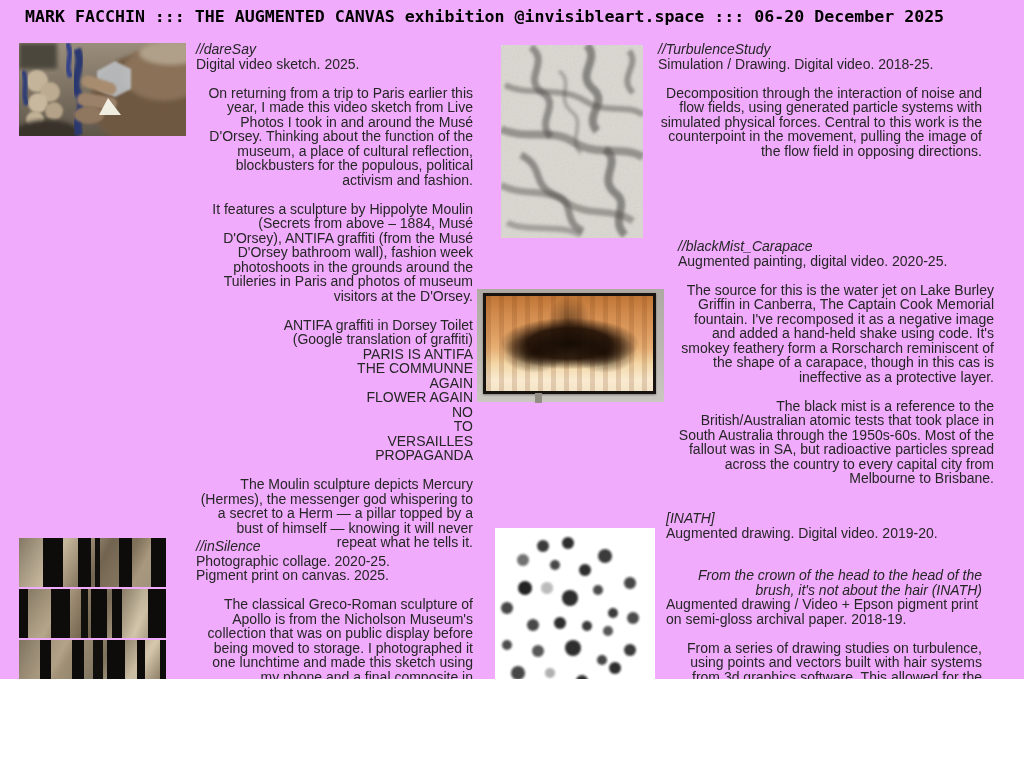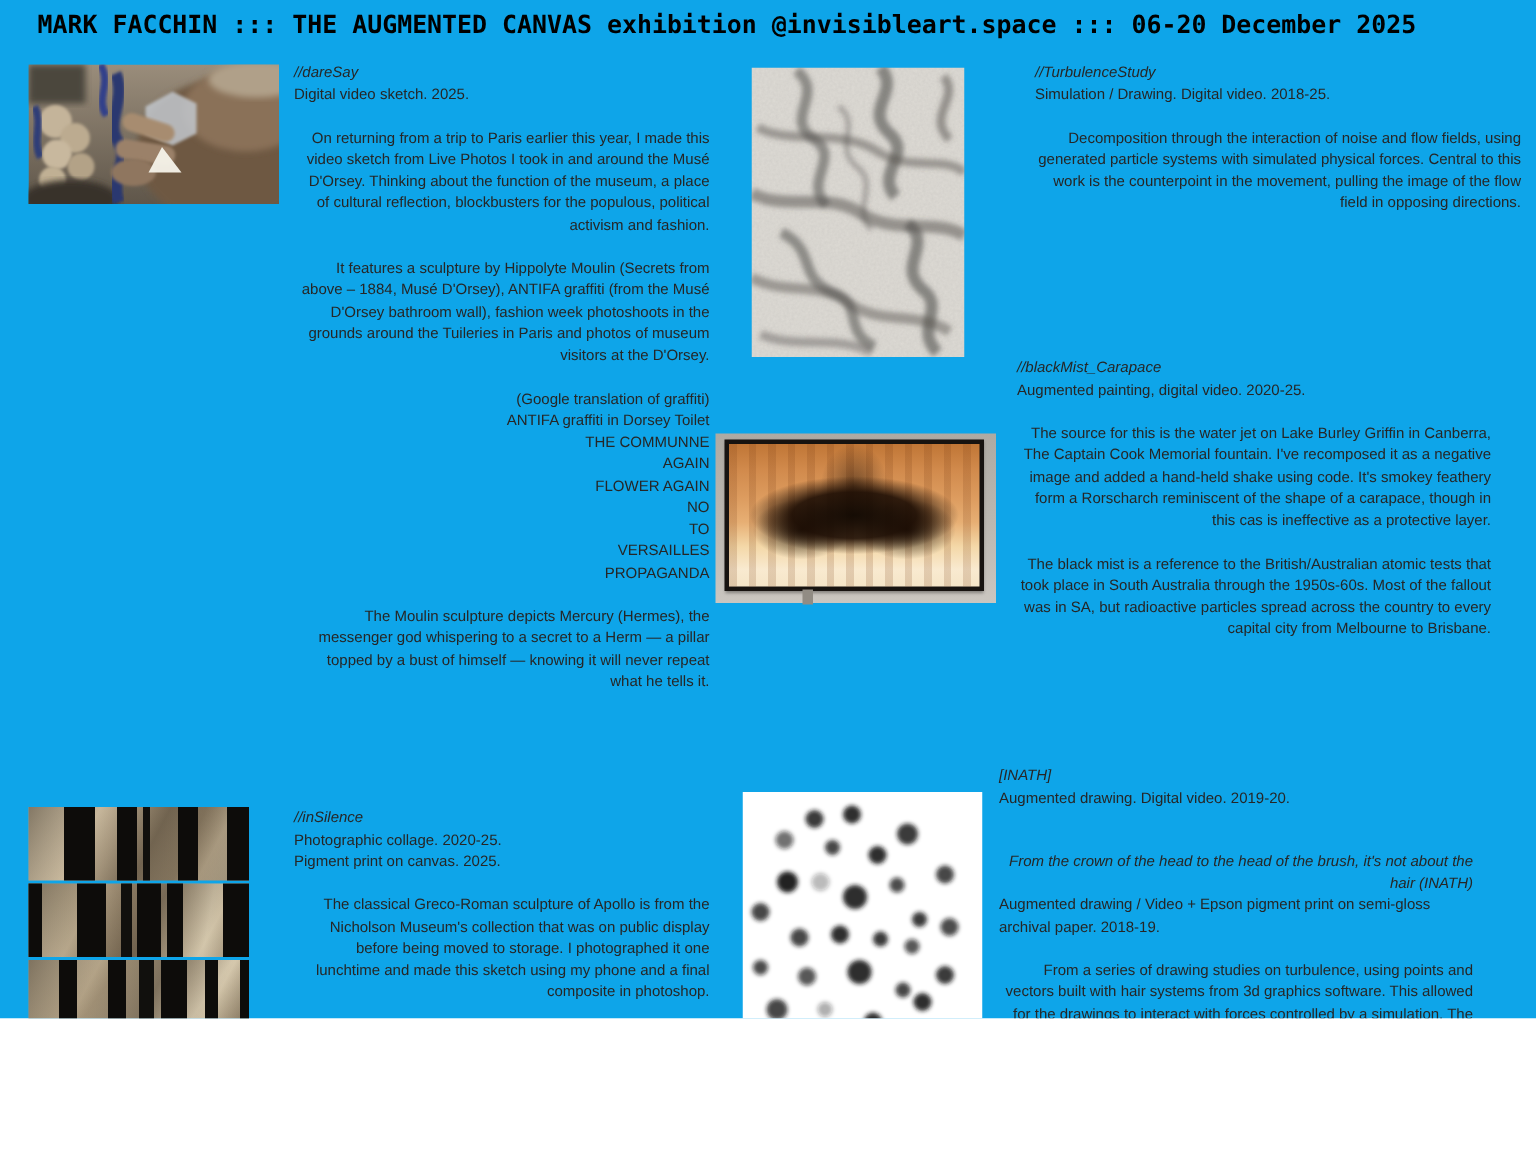--- a/index.html
+++ b/index.html
@@ -1,20 +1,20 @@
 <!DOCTYPE html>
 <html><head>
 <meta charset="utf-8">
 <style>
   html,body{margin:0;padding:0;background:#ffffff;}
-  #page{position:relative;width:1024px;height:679px;background:#0ea5e9;overflow:hidden;
+  #page{position:relative;width:1024px;height:679px;background:#f0abfc;overflow:hidden;
         font-family:"Liberation Sans","DejaVu Sans",sans-serif;color:#262626;}
   .title{position:absolute;left:25px;top:7px;font-family:"DejaVu Sans Mono","Liberation Mono",monospace;
          font-weight:bold;font-size:16.6px;white-space:nowrap;color:#000;}
-  .col{position:absolute;font-size:10px;line-height:14.5px;}
+  .col{position:absolute;font-size:14px;line-height:14.5px;}
   .col .hd{font-style:italic;}
   .col p{margin:14.5px 0 0 0;text-align:right;}
   .just{text-align:justify;}
   .sub{margin:0;}
   .worktitle{font-style:italic;}
   
   .img-frame{position:absolute;}
   
   #bm-wall{position:absolute;left:477px;top:289px;width:187px;height:113px;
            background:linear-gradient(180deg,#aeaaa3 0%,#bcb8b1 55%,#cac6c0 100%);}
@@ -88,22 +88,23 @@
       <polygon points="89,55 102,72 80,72" fill="#f6f3ea" opacity="0.95"></polygon>
     </svg>
   </div>
 
   <div class="col" style="left:196px;top:42px;width:277px;">
     <div class="hd">//dareSay</div>
     <div class="sub">Digital video sketch. 2025.</div>
     <p class="just">On returning from a trip to Paris earlier this year, I made this video sketch from Live Photos I took in and around the Musé D'Orsey. Thinking about the function of the museum, a place of cultural reflection, blockbusters for the populous, political activism and fashion.</p>
     <p>It features a sculpture by Hippolyte Moulin (Secrets from above – 1884, Musé D'Orsey), ANTIFA graffiti (from the Musé D'Orsey bathroom wall), fashion week photoshoots in the grounds around the Tuileries in Paris and photos of museum visitors at the D'Orsey.</p>
     <p>
+      <span style="display:block">ANTIFA graffiti in Dorsey Toilet</span>
       <span style="display:block">(Google translation of graffiti)</span>
-      <span style="display:block">ANTIFA graffiti in Dorsey Toilet</span>
+      <span style="display:block">PARIS IS ANTIFA</span>
       <span style="display:block">THE COMMUNNE</span>
       <span style="display:block">AGAIN</span>
       <span style="display:block">FLOWER AGAIN</span>
       <span style="display:block">NO</span>
       <span style="display:block">TO</span>
       <span style="display:block">VERSAILLES</span>
       <span style="display:block">PROPAGANDA</span>
     </p>
     <p class="just">The Moulin sculpture depicts Mercury (Hermes), the messenger god whispering to a secret to a Herm — a pillar topped by a bust of himself — knowing it will never repeat what he tells it.</p>
   </div>
@@ -129,21 +130,21 @@
         <path d="M20,110 C44,122 30,140 54,150 C76,158 60,176 82,186" stroke-width="7" opacity="0.55"></path>
         <path d="M104,104 C122,118 96,132 114,148 C130,160 108,174 124,190" stroke-width="8" opacity="0.6"></path>
         <path d="M0,140 C20,152 48,142 66,158 C88,172 110,162 132,176" stroke-width="7" opacity="0.45"></path>
         <path d="M6,178 C30,188 58,178 80,190" stroke-width="6" opacity="0.4"></path>
         <path d="M58,26 C74,38 54,52 70,66 C86,78 66,94 80,108" stroke-width="4" opacity="0.35"></path>
       </g>
       <rect width="142" height="193" filter="url(#tnoise)" opacity="0.3"></rect>
     </svg>
   </div>
 
-  <div class="col" style="left:658px;top:42px;width:324px;margin-left:32px;">
+  <div class="col" style="left:658px;top:42px;width:324px;">
     <div class="hd">//TurbulenceStudy</div>
     <div class="sub">Simulation / Drawing. Digital video. 2018-25.</div>
     <p class="just">Decomposition through the interaction of noise and flow fields, using generated particle systems with simulated physical forces. Central to this work is the counterpoint in the movement, pulling the image of the flow field in opposing directions.</p>
   </div>
 
   <div id="bm-wall">
     <div id="bm-tv">
       <div id="bm-screen"></div>
     </div>
     <div id="bm-tab"></div>

